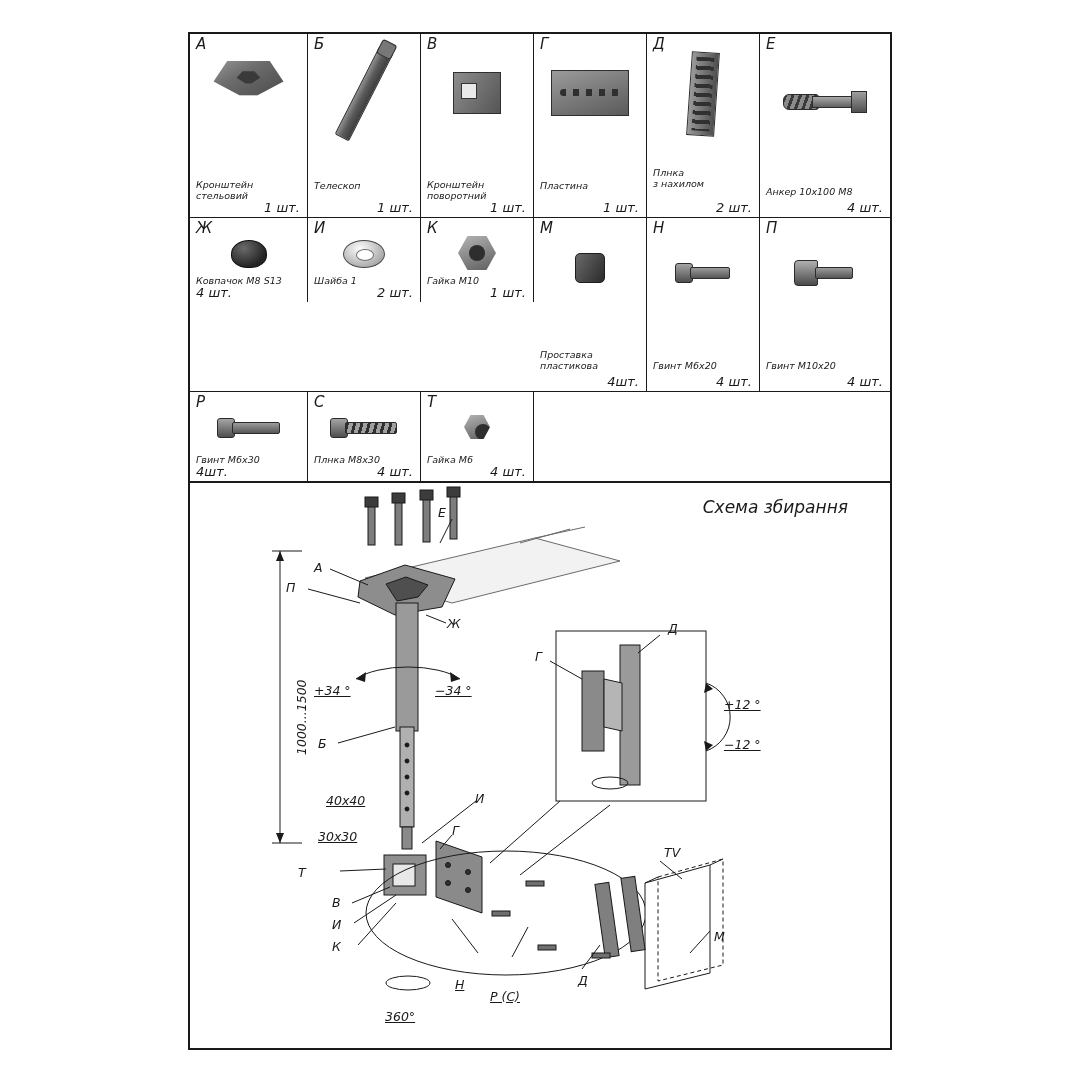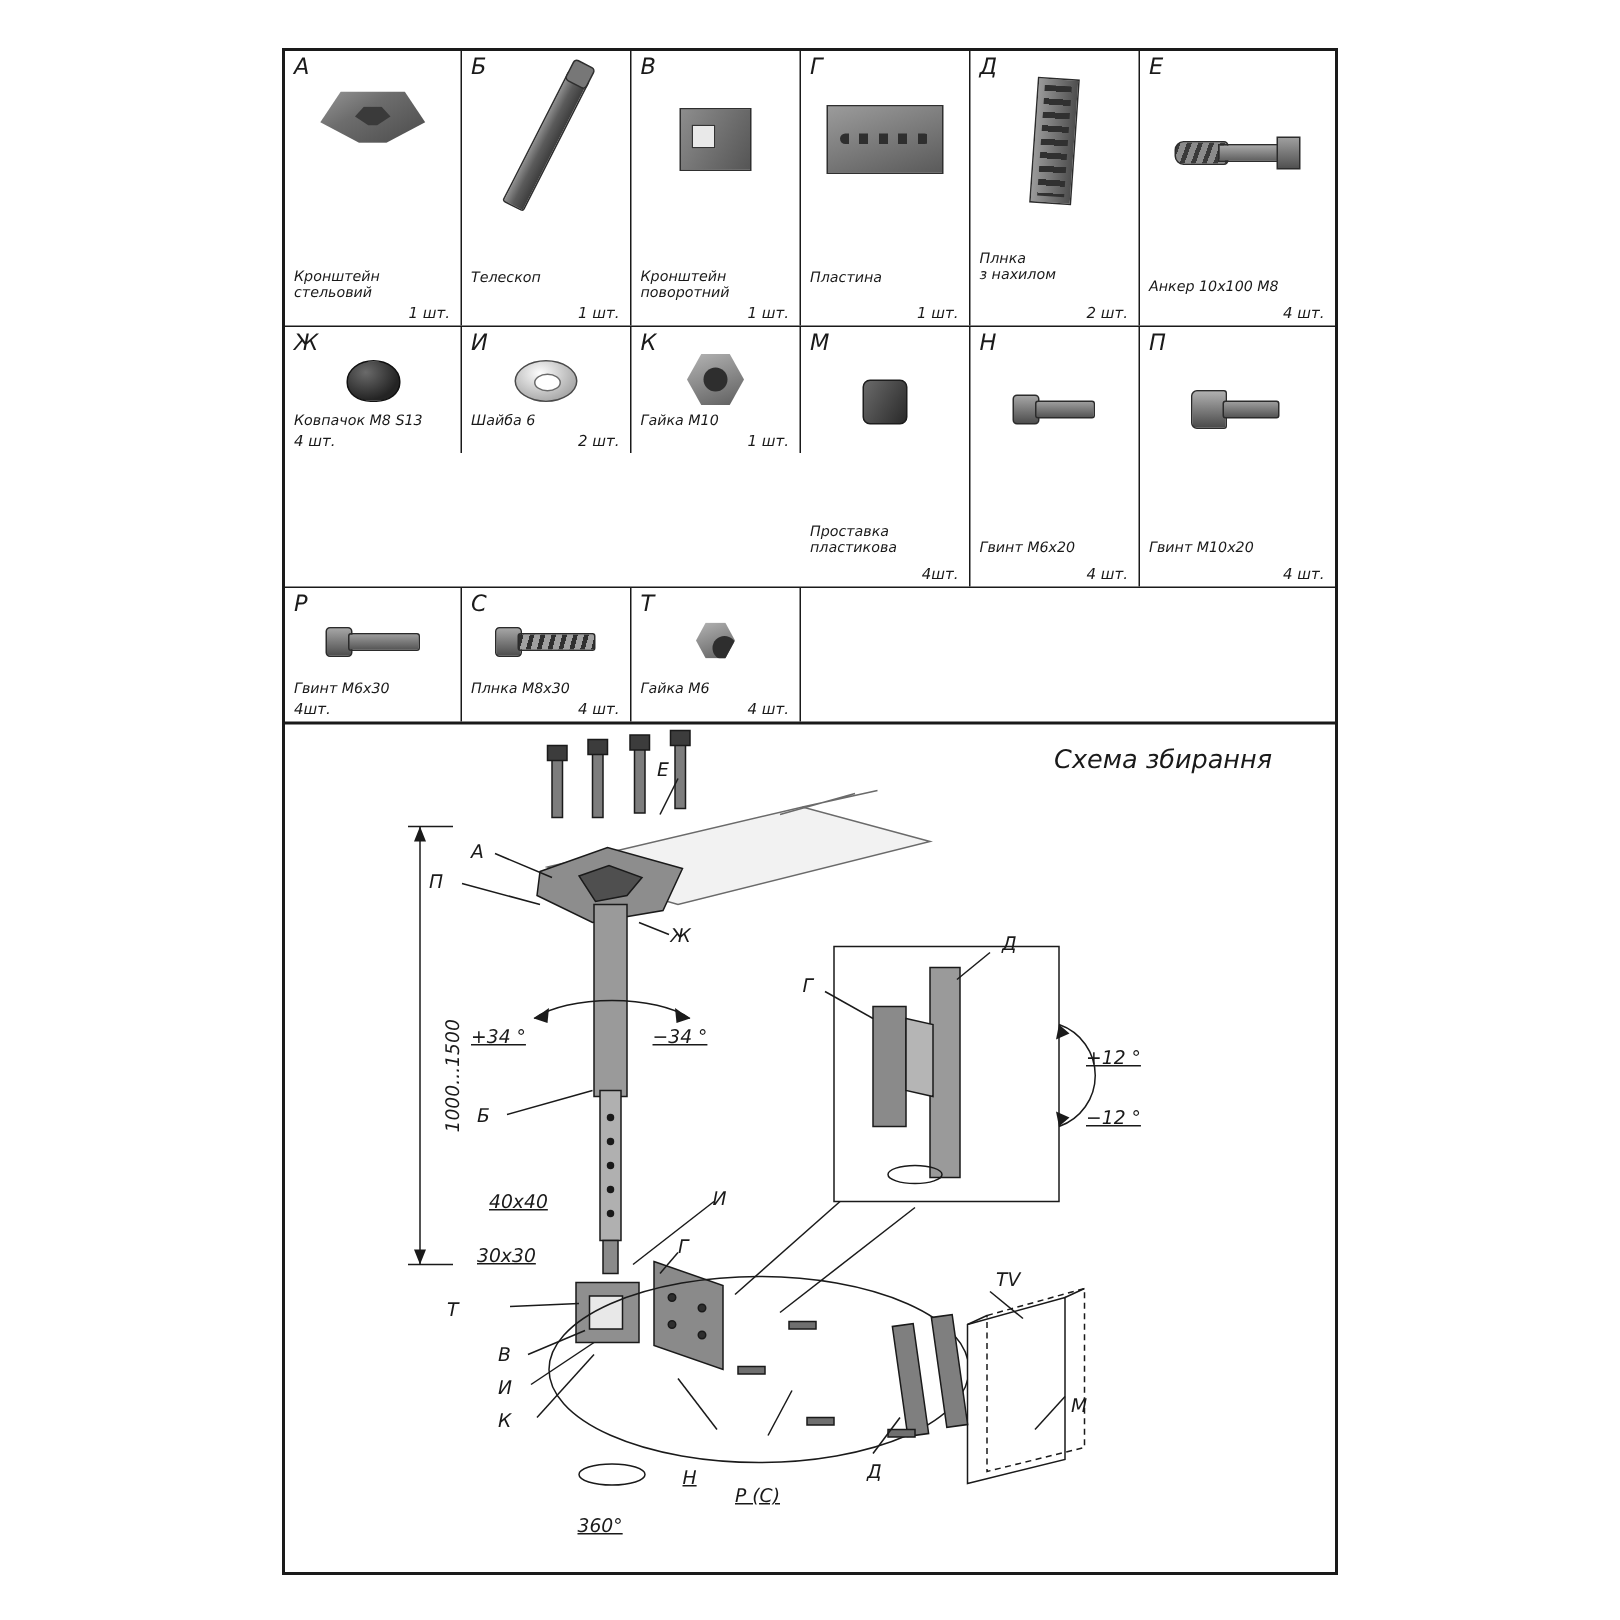--- a/index.html
+++ b/index.html
@@ -73,21 +73,21 @@
     font-style: italic;
     font-size: 9.5px;
     line-height: 11px;
     white-space: pre-line;
   }
   .pqty {
     position: absolute;
     right: 7px;
     bottom: 2px;
     font-style: italic;
-    font-size: 10px;
+    font-size: 13px;
   }
   .art {
     position: absolute;
     left: 0; right: 0;
     top: 14px;
     height: 58px;
     display: flex;
     align-items: center;
     justify-content: center;
   }
@@ -357,21 +357,21 @@
             <div class="cap"></div>
           </div>
         <div class="pname">Ковпачок M8  S13</div>
         <div class="pqty" style="left:6px;right:auto;">4 шт.</div>
       </div>
       <div class="pcell" style="width:113px;height:84px;">
         <div class="pletter">И</div>
         <div class="art" style="top:16px;height:40px;">
             <div class="washer"></div>
           </div>
-        <div class="pname">Шайба 6</div>
+        <div class="pname">Шайба 1</div>
         <div class="pqty">2  шт.</div>
       </div>
       <div class="pcell" style="width:113px;height:84px;">
         <div class="pletter">К</div>
         <div class="art" style="top:14px;height:42px;">
             <div class="nut"></div>
           </div>
         <div class="pname">Гайка M10</div>
         <div class="pqty">1 шт.</div>
       </div>

